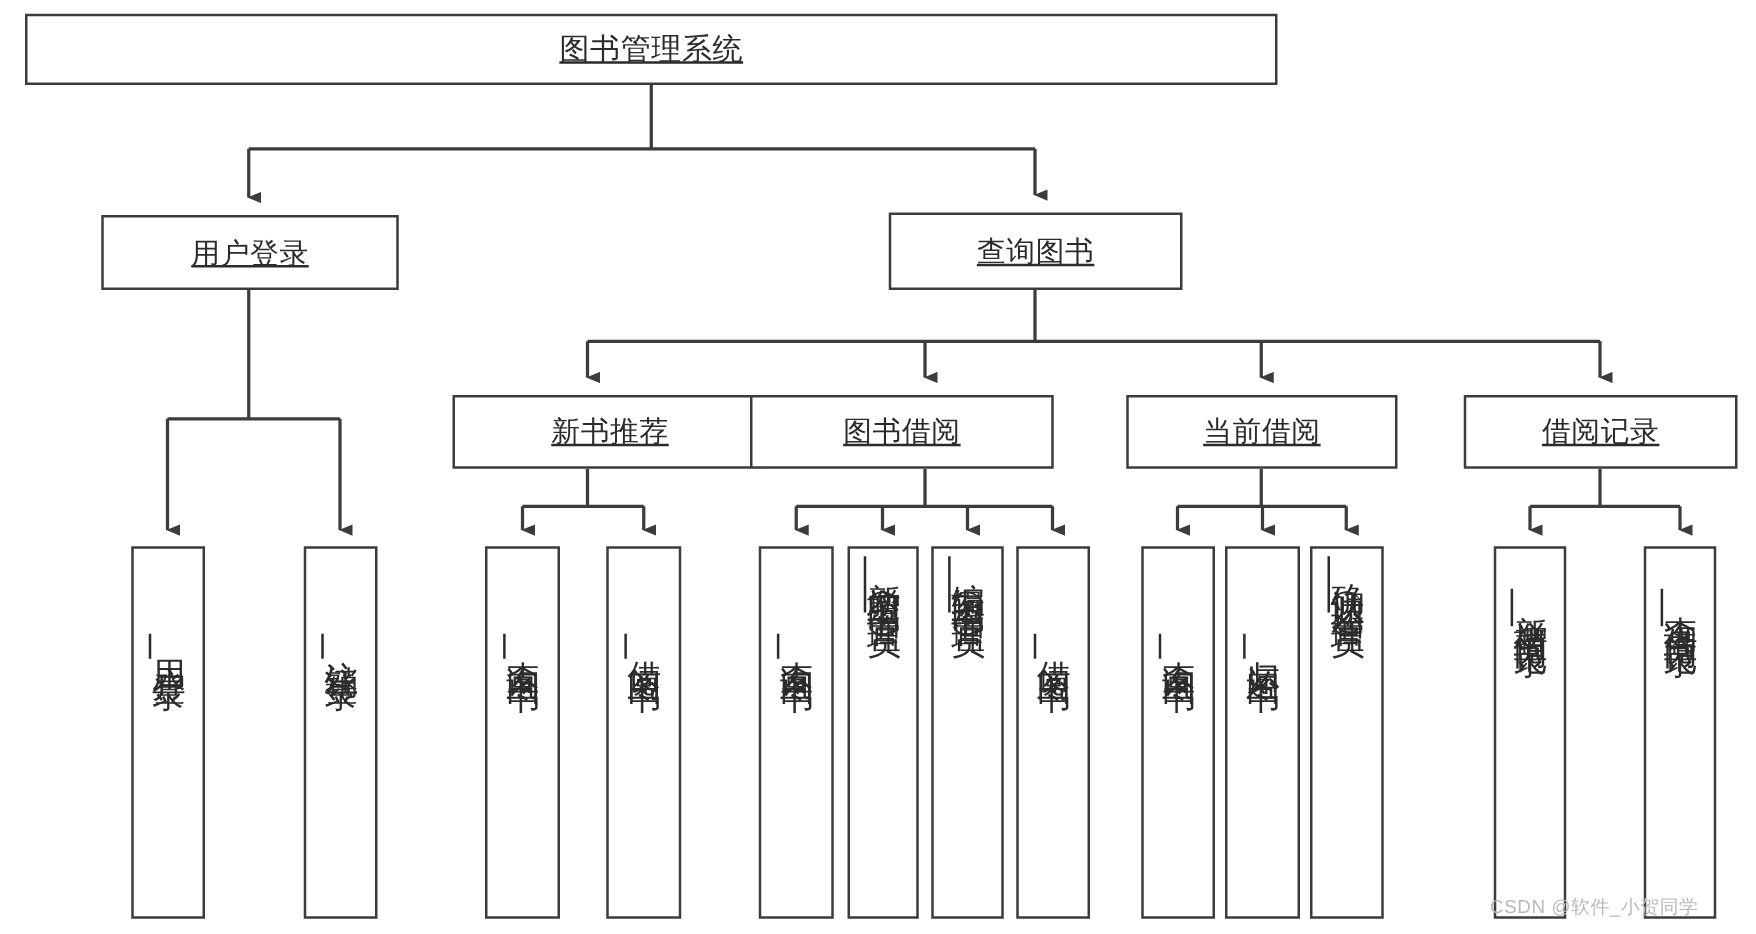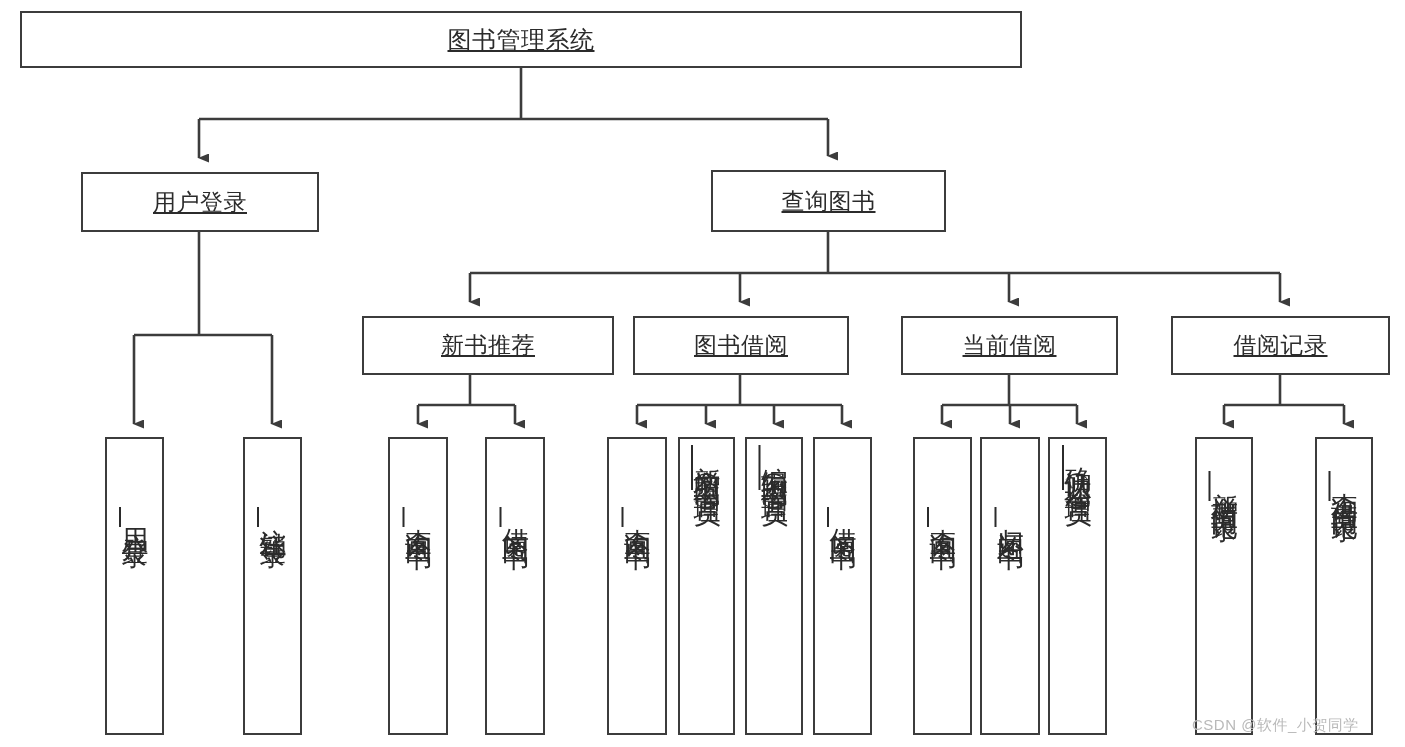--- a/index.html
+++ b/index.html
@@ -112,21 +112,21 @@
   </div>
 
   <div class="node h" style="left:711px;top:170px;width:235px;height:62px;">
     <span class="lbl">查询图书</span>
   </div>
 
   <div class="node h" style="left:362px;top:316px;width:252px;height:59px;">
     <span class="lbl">新书推荐</span>
   </div>
 
-  <div class="node h" style="left:633px;top:316px;width:216px;height:59px;">
+  <div class="node h" style="left:600px;top:316px;width:243px;height:59px;">
     <span class="lbl">图书借阅</span>
   </div>
 
   <div class="node h" style="left:1171px;top:316px;width:219px;height:59px;">
     <span class="lbl">借阅记录</span>
   </div>
 
   <div class="node h" style="left:901px;top:316px;width:217px;height:59px;">
     <span class="lbl">当前借阅</span>
   </div>

